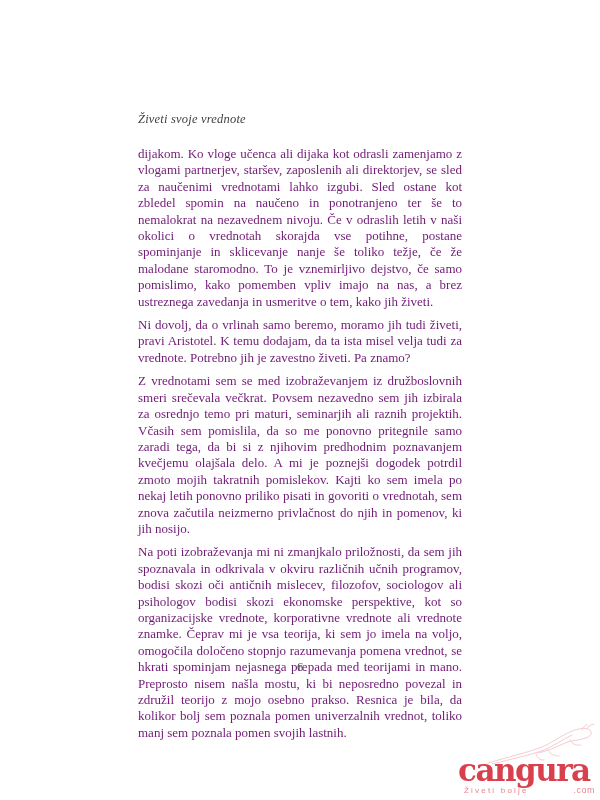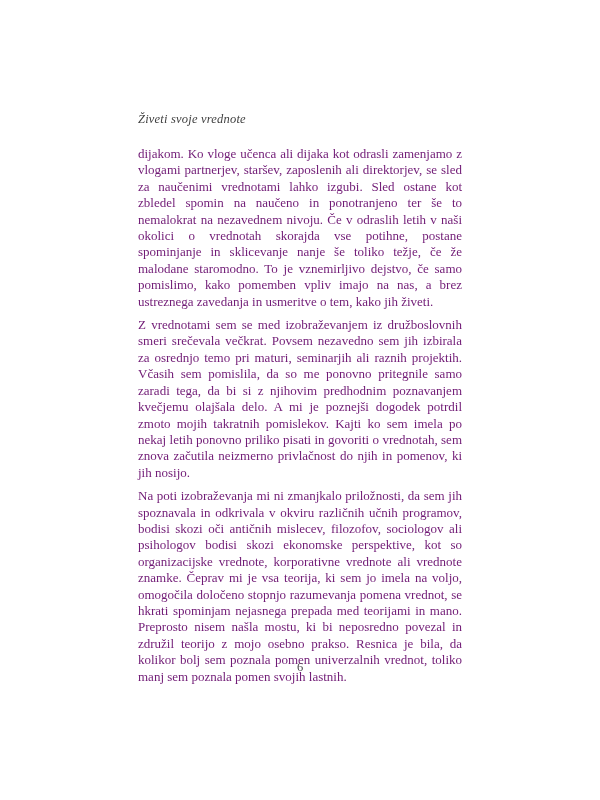--- a/index.html
+++ b/index.html
@@ -98,20 +98,35 @@
 </style>
 </head>
 <body>
 
 <div class="sheet">
 
   <div class="running-header">Živeti svoje vrednote</div>
 
   <div class="body-text">
     <p>dijakom. Ko vloge učenca ali dijaka kot odrasli zamenjamo z vlogami partnerjev, staršev, zaposlenih ali direktorjev, se sled za naučenimi vrednotami lahko izgubi. Sled ostane kot zbledel spomin na naučeno in ponotranjeno ter še to nemalokrat na nezavednem nivoju. Če v odraslih letih v naši okolici o vrednotah skorajda vse potihne, postane spominjanje in sklicevanje nanje še toliko težje, če že malodane staromodno. To je vznemirljivo dejstvo, če samo pomislimo, kako pomemben vpliv imajo na nas, a brez ustreznega zavedanja in usmeritve o tem, kako jih živeti.</p>
+    <p>Ni dovolj, da o vrlinah samo beremo, moramo jih tudi živeti, pravi Aristotel. K temu dodajam, da ta ista misel velja tudi za vrednote. Potrebno jih je zavestno živeti. Pa znamo?</p>
     <p>Z vrednotami sem se med izobraževanjem iz družboslovnih smeri srečevala večkrat. Povsem nezavedno sem jih izbirala za osrednjo temo pri maturi, seminarjih ali raznih projektih. Včasih sem pomislila, da so me ponovno pritegnile samo zaradi tega, da bi si z njihovim predhodnim poznavanjem kvečjemu olajšala delo. A mi je poznejši dogodek potrdil zmoto mojih takratnih pomislekov. Kajti ko sem imela po nekaj letih ponovno priliko pisati in govoriti o vrednotah, sem znova začutila neizmerno privlačnost do njih in pomenov, ki jih nosijo.</p>
     <p>Na poti izobraževanja mi ni zmanjkalo priložnosti, da sem jih spoznavala in odkrivala v okviru različnih učnih programov, bodisi skozi oči antičnih mislecev, filozofov, sociologov ali psihologov bodisi skozi ekonomske perspektive, kot so organizacijske vrednote, korporativne vrednote ali vrednote znamke. Čeprav mi je vsa teorija, ki sem jo imela na voljo, omogočila določeno stopnjo razumevanja pomena vrednot, se hkrati spominjam nejasnega prepada med teorijami in mano. Preprosto nisem našla mostu, ki bi neposredno povezal in združil teorijo z mojo osebno prakso. Resnica je bila, da kolikor bolj sem poznala pomen univerzalnih vrednot, toliko manj sem poznala pomen svojih lastnih.</p>
   </div>
 
   <div class="page-number">6</div>
 
+  <div class="logo">
+    <svg class="kangaroo-sketch" viewBox="0 0 112 44" fill="none" xmlns="http://www.w3.org/2000/svg">
+      <g stroke="#f3cdd1" stroke-width="1" fill="none" stroke-linecap="round">
+        <path d="M2 40 C 22 34, 40 30, 56 24 C 66 20, 74 13, 84 9 C 90 6.5, 97 4, 102 6 C 107 8, 106 13, 100 15 C 93 17.5, 86 17, 79 20 C 70 24, 62 28, 52 30"></path>
+        <path d="M6 41 C 26 36, 44 32, 58 27 C 68 23, 77 16, 86 12"></path>
+        <path d="M100 6 C 102 3.5, 105 1.5, 108 1 M96 7 C 97 4.5, 99 2.5, 101 1.5"></path>
+        <path d="M62 27 C 64 31, 68 33, 73 33 M50 31 C 51 35, 54 37, 58 37"></path>
+        <path d="M84 17 C 86 21, 90 23, 95 22"></path>
+      </g>
+    </svg>
+    <span class="wordmark">cangura</span>
+    <span class="tagline">Živeti bolje</span>
+    <span class="tld">.com</span>
+  </div>
 
 </div>
 
 </body></html>

